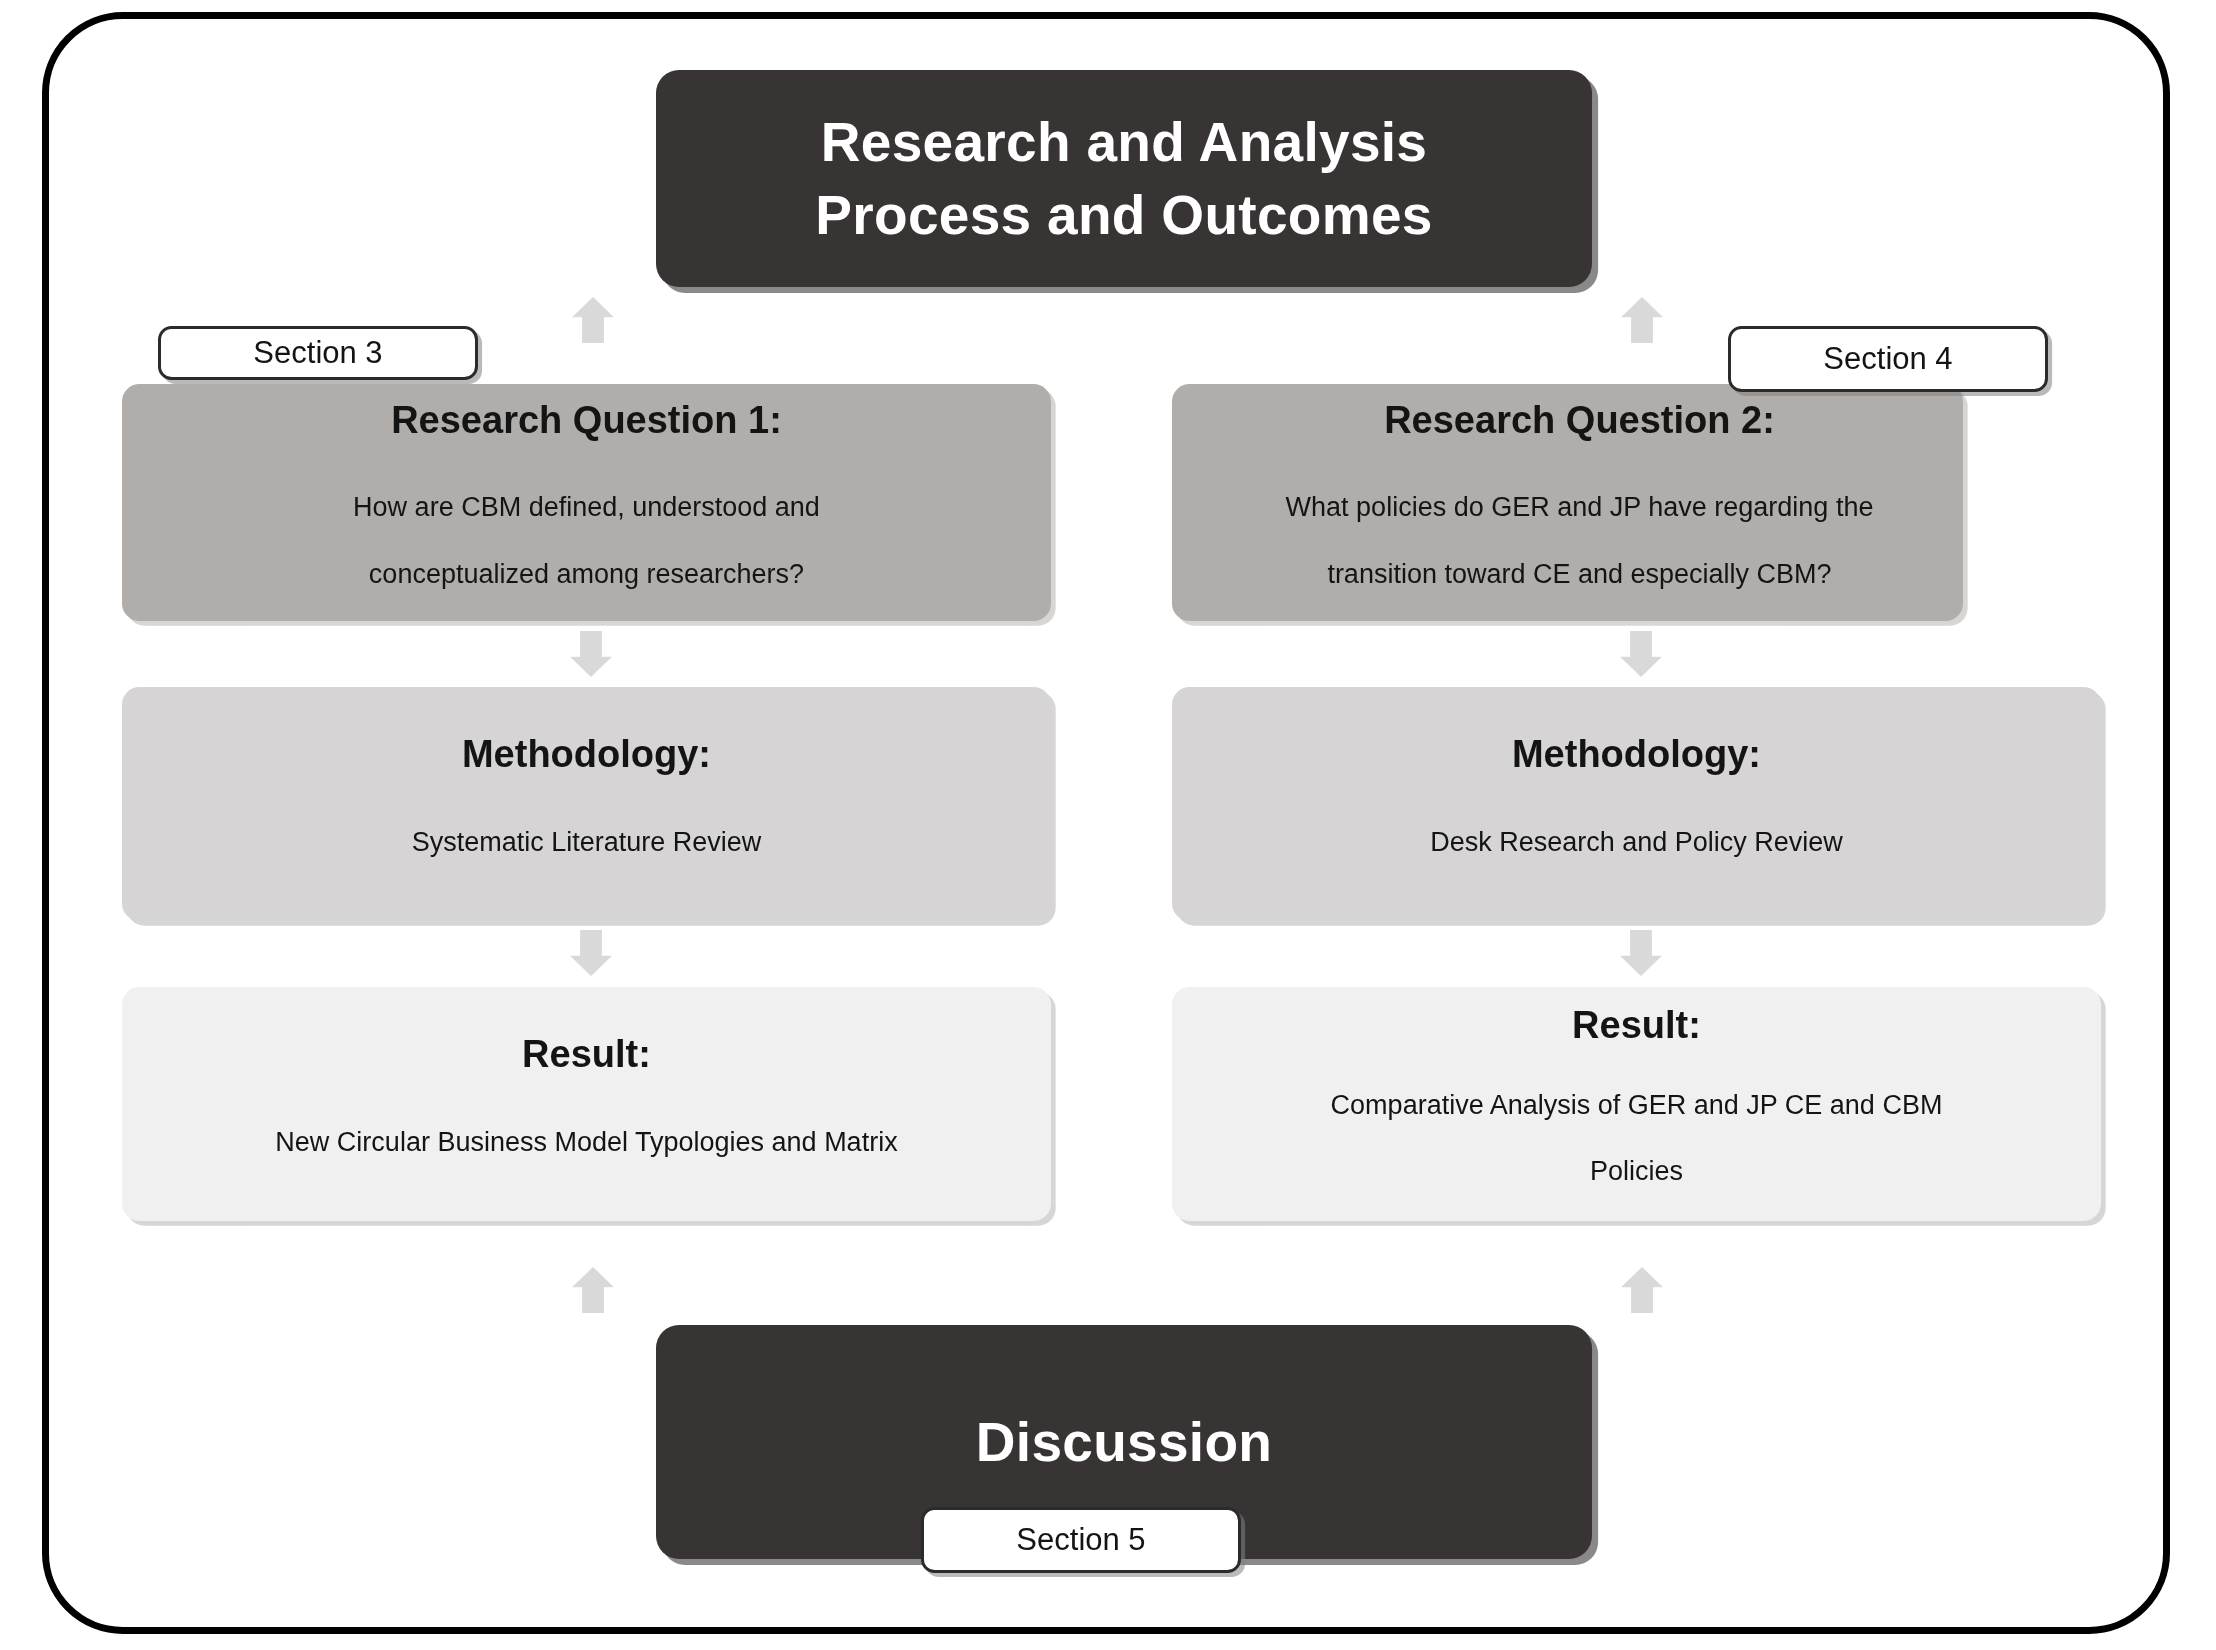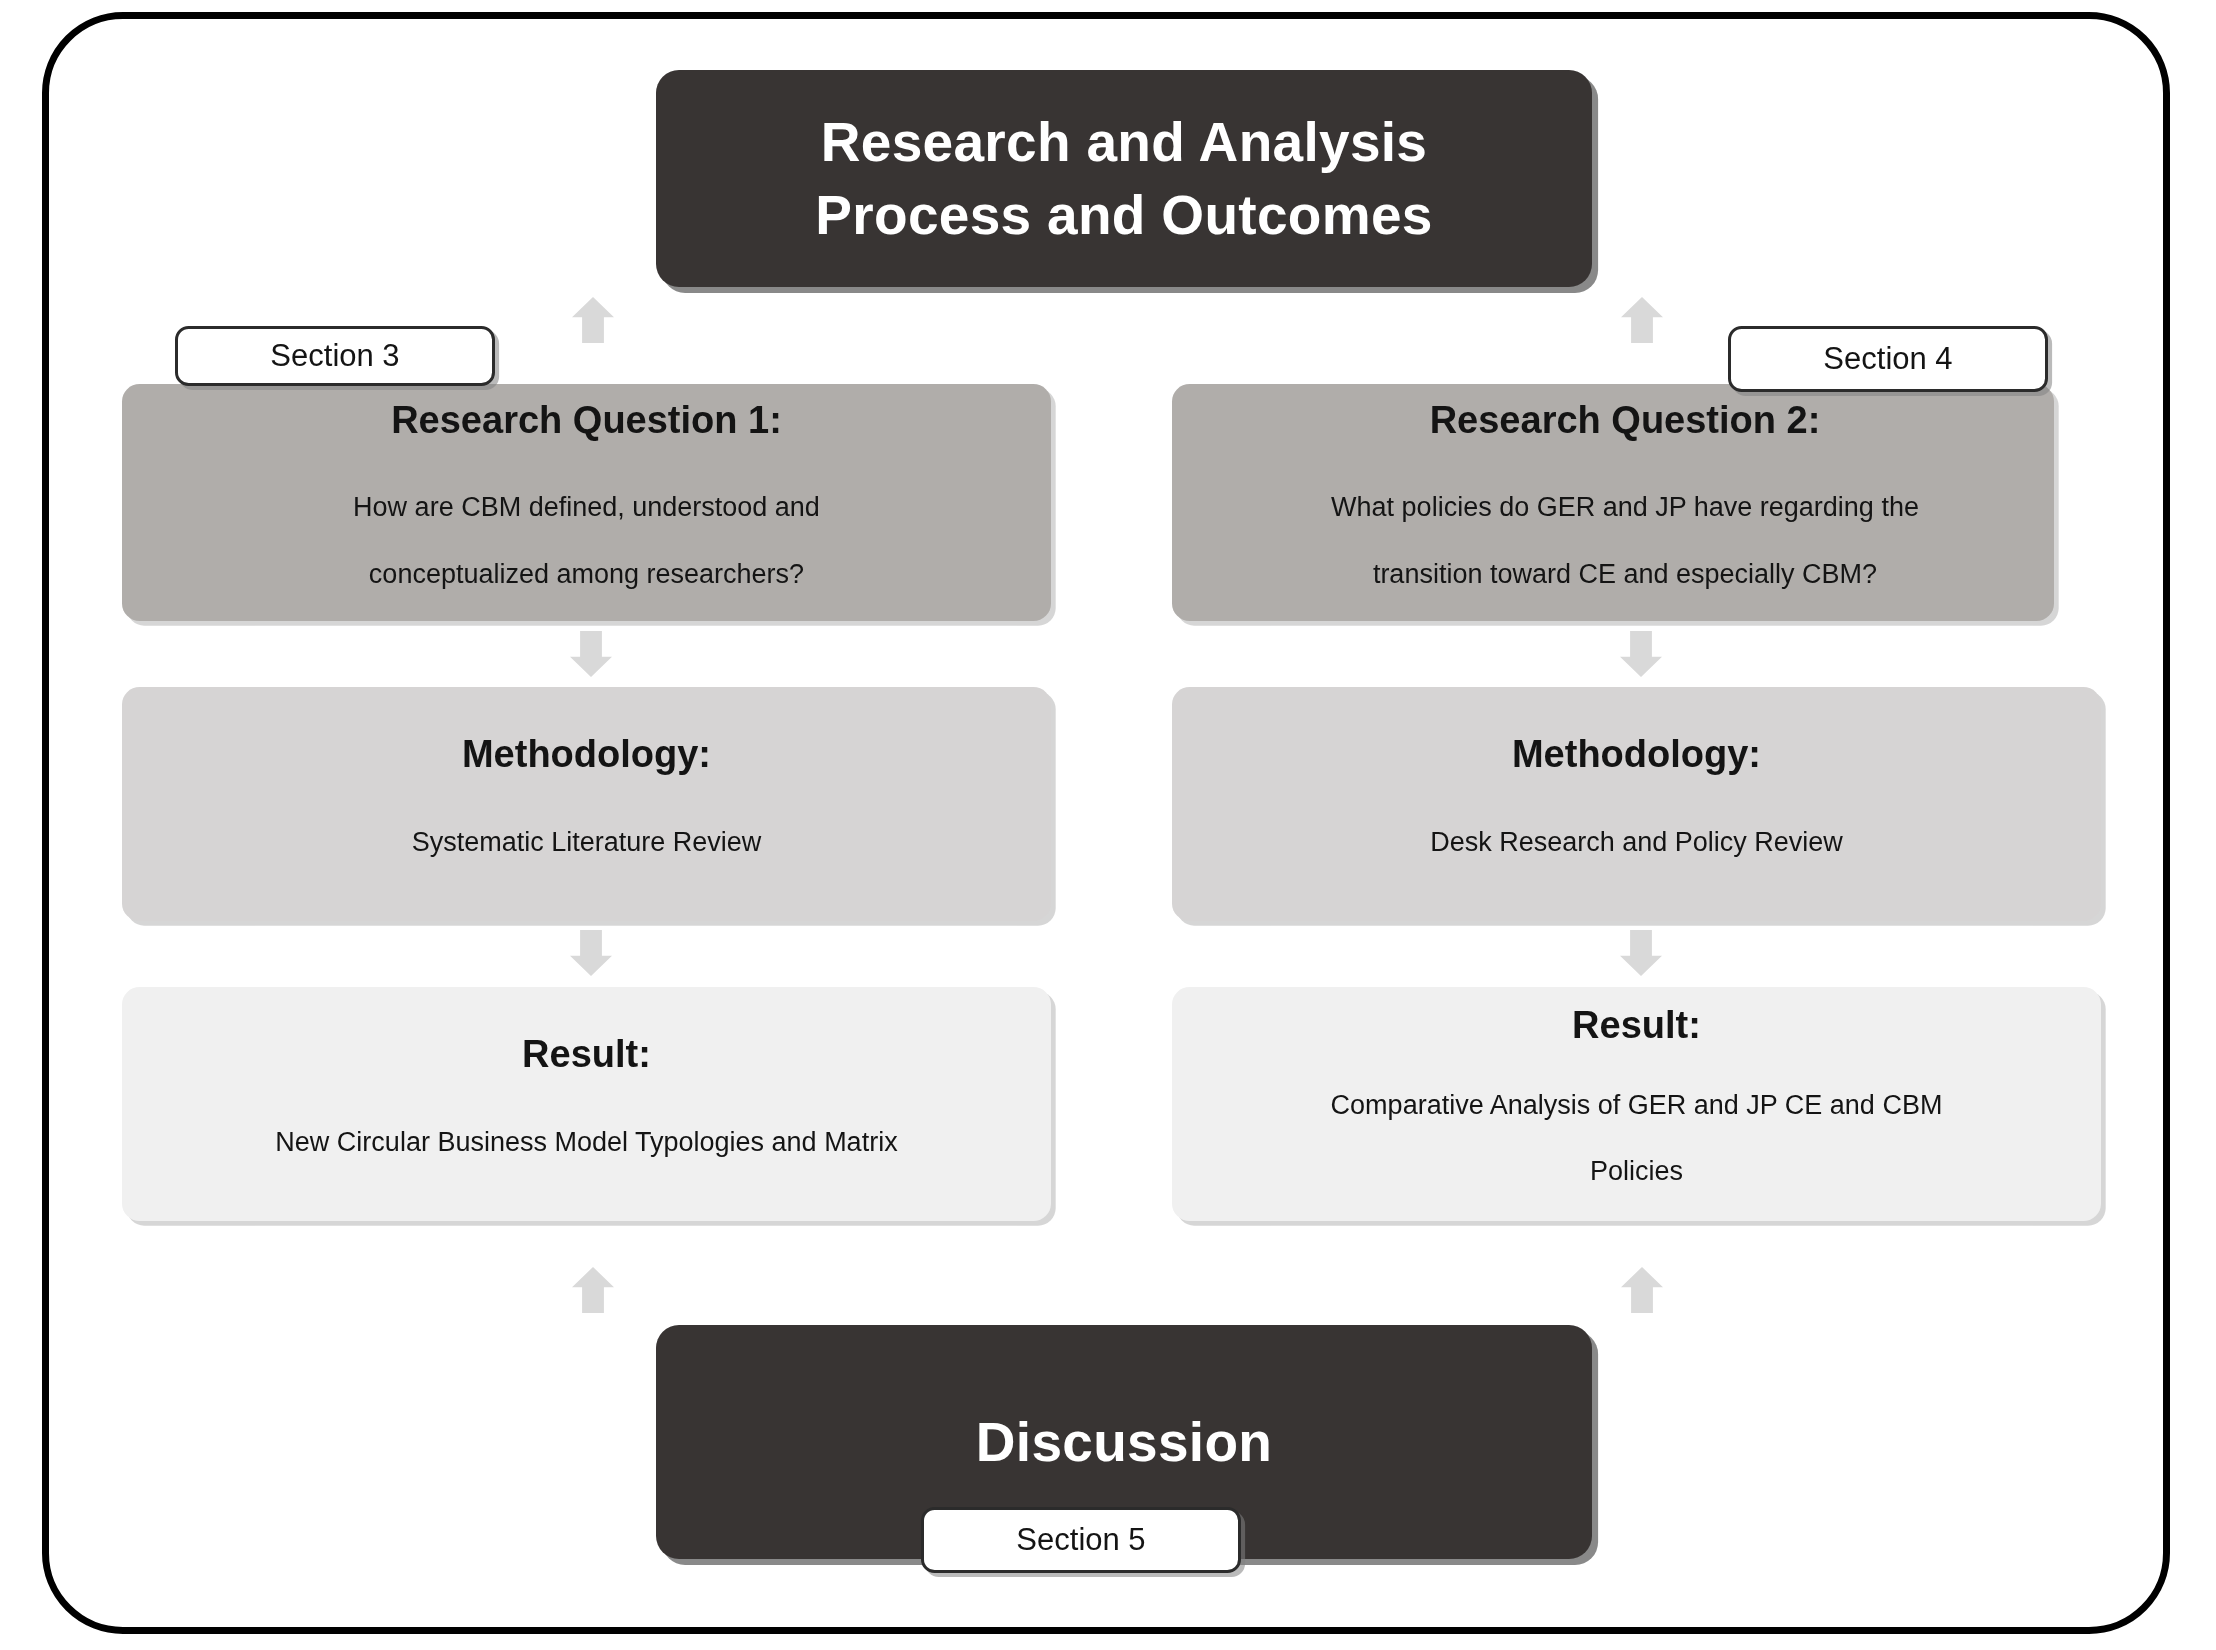--- a/index.html
+++ b/index.html
@@ -126,21 +126,21 @@
   <div class="arrow up" style="left:572px; top:297px; width:42px; height:46px;"></div>
   <div class="arrow up" style="left:1621px; top:297px; width:42px; height:46px;"></div>
 
   <div class="node rq" style="left:122px; top:384px; width:929px; height:237px;">
     <div class="title">Research Question 1:</div>
     <div class="gap-md"></div>
     <div class="body">How are CBM defined, understood and</div>
     <div class="body">conceptualized among researchers?</div>
   </div>
 
-  <div class="section-chip" style="left:175px; top:326px; width:320px; height:60px;text-align:right;">
+  <div class="section-chip" style="left:158px; top:326px; width:320px; height:54px;text-align:right;">
     <span>Section 3</span>
   </div>
 
   <div class="arrow down" style="left:570px; top:631px; width:42px; height:46px;"></div>
 
   <div class="node meth" style="left:122px; top:687px; width:929px; height:234px;">
     <div class="title">Methodology:</div>
     <div class="gap-md"></div>
     <div class="body">Systematic Literature Review</div>
   </div>
@@ -148,21 +148,21 @@
   <div class="arrow down" style="left:570px; top:930px; width:42px; height:46px;"></div>
 
   <div class="node res" style="left:122px; top:987px; width:929px; height:234px;">
     <div class="title">Result:</div>
     <div class="gap-md"></div>
     <div class="body">New Circular Business Model Typologies and Matrix</div>
   </div>
 
   <div class="arrow up" style="left:572px; top:1267px; width:42px; height:46px;"></div>
 
-  <div class="node rq" style="left:1172px; top:384px; width:882px; height:237px;padding-left:24px;">
+  <div class="node rq" style="left:1172px; top:384px; width:791px; height:237px;padding-left:24px;">
     <div class="title">Research Question 2:</div>
     <div class="gap-md"></div>
     <div class="body">What policies do GER and JP have regarding the</div>
     <div class="body">transition toward CE and especially CBM?</div>
   </div>
 
   <div class="section-chip" style="left:1728px; top:326px; width:320px; height:66px;align-items:center;">
     <span>Section 4</span>
   </div>
 

